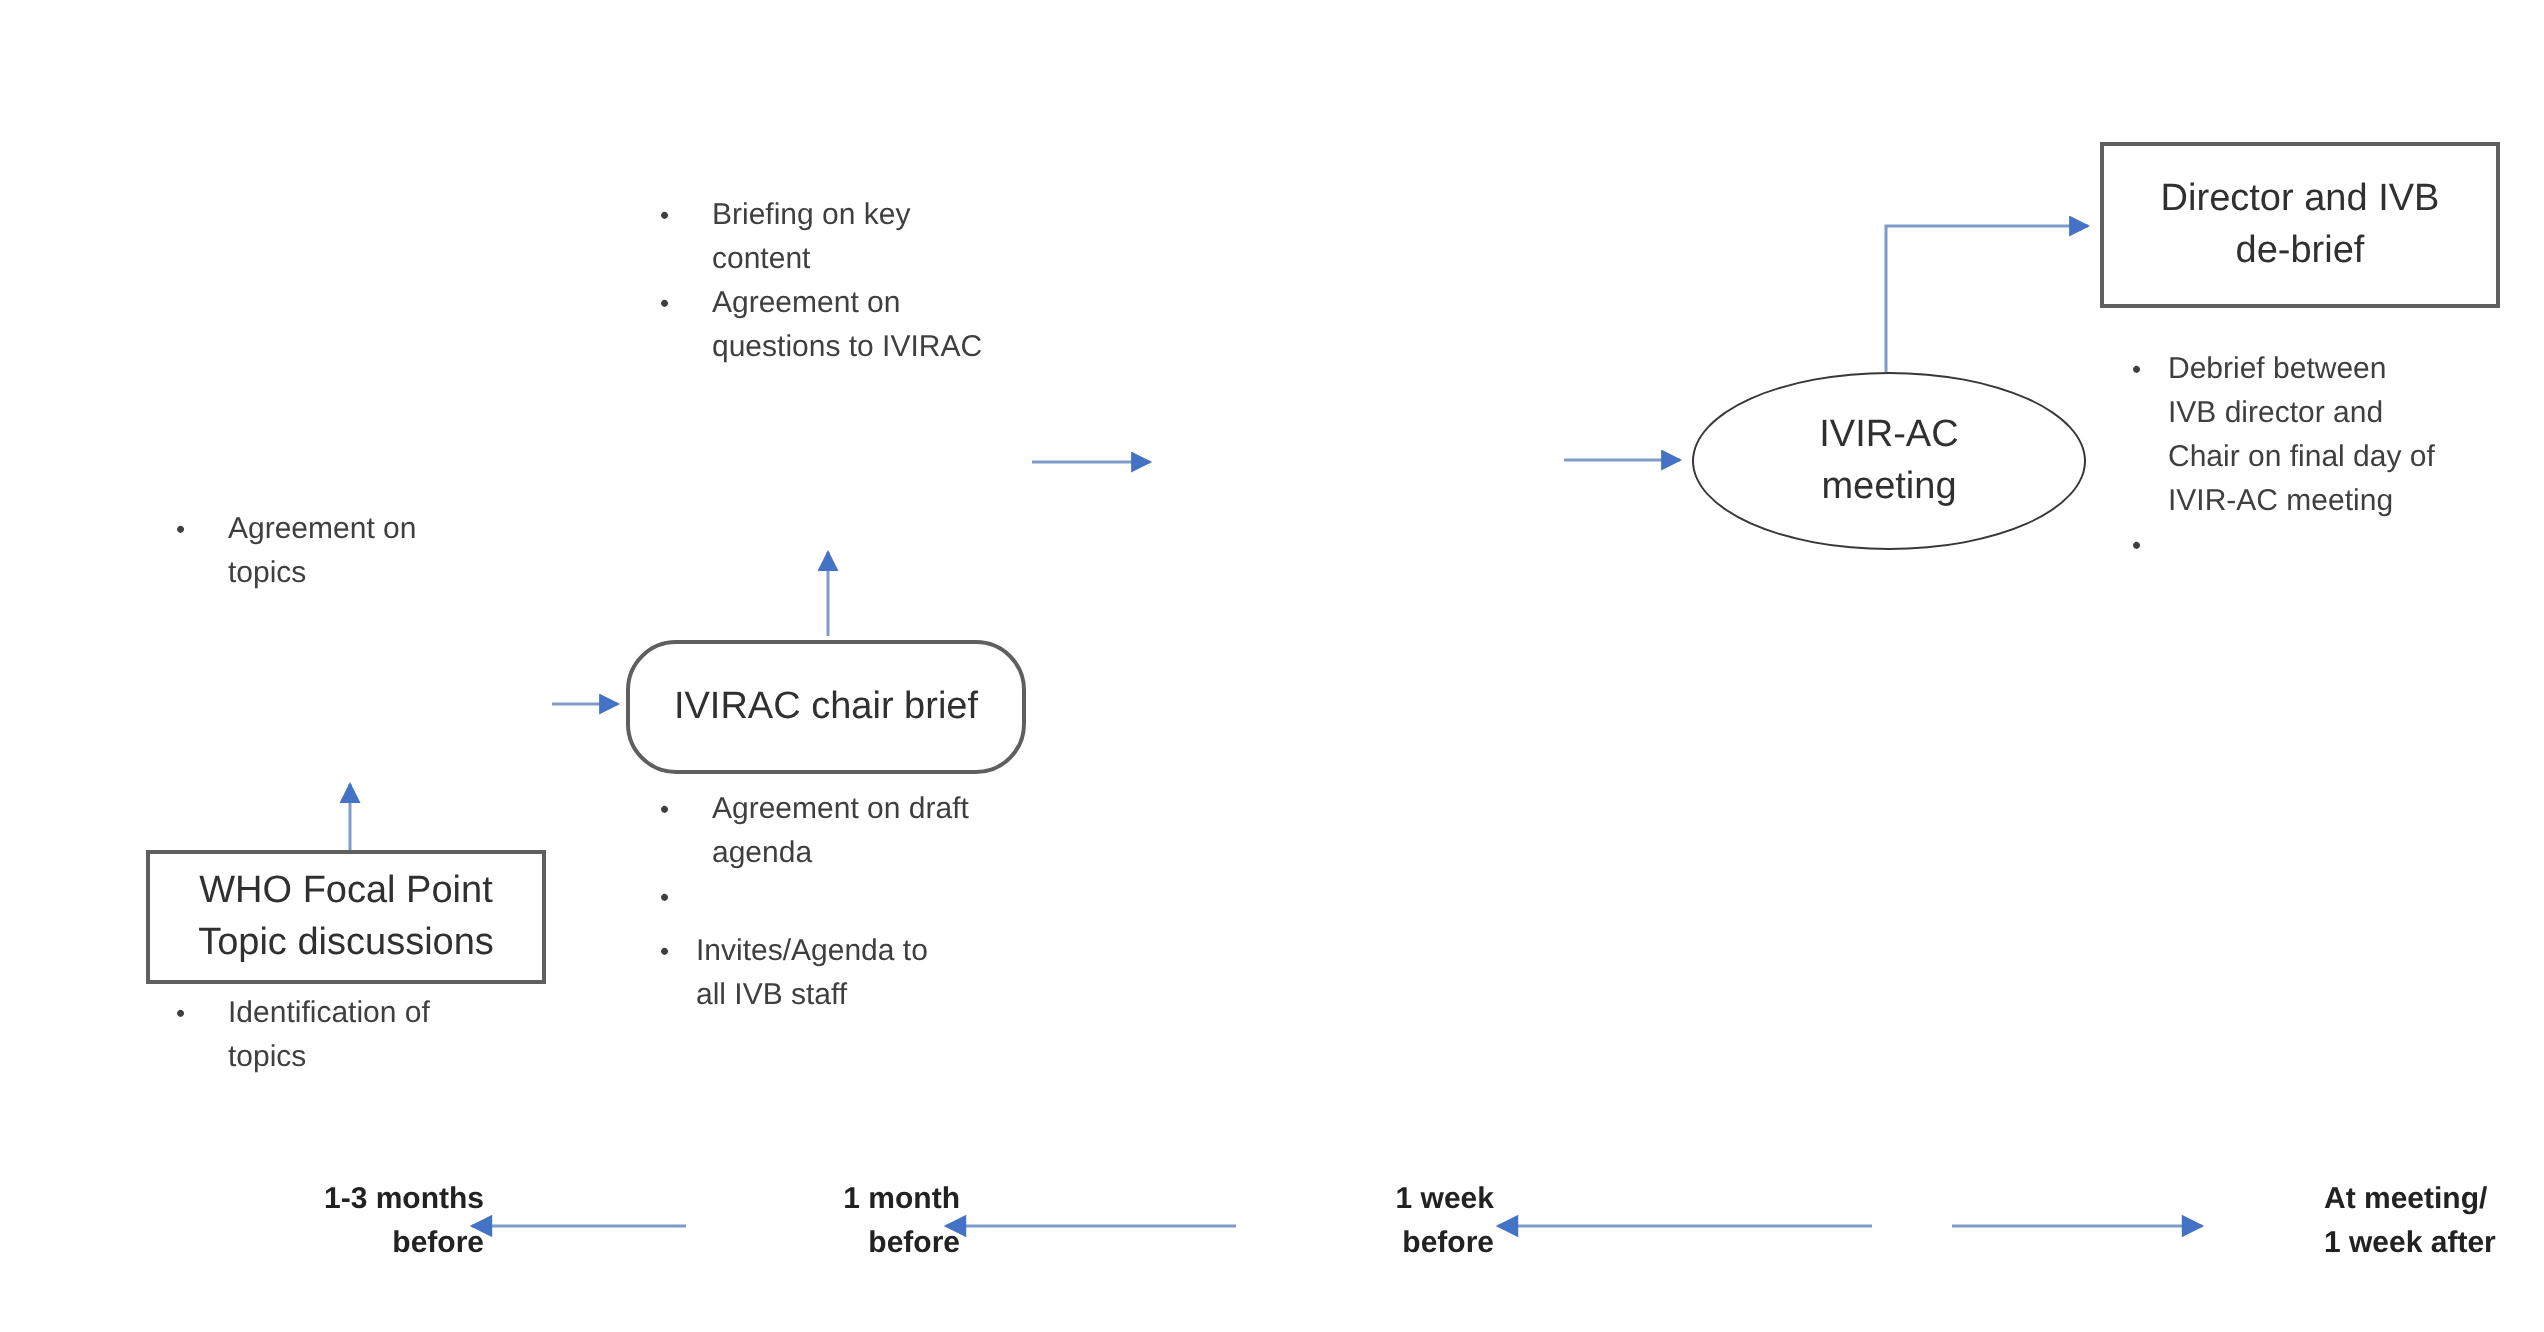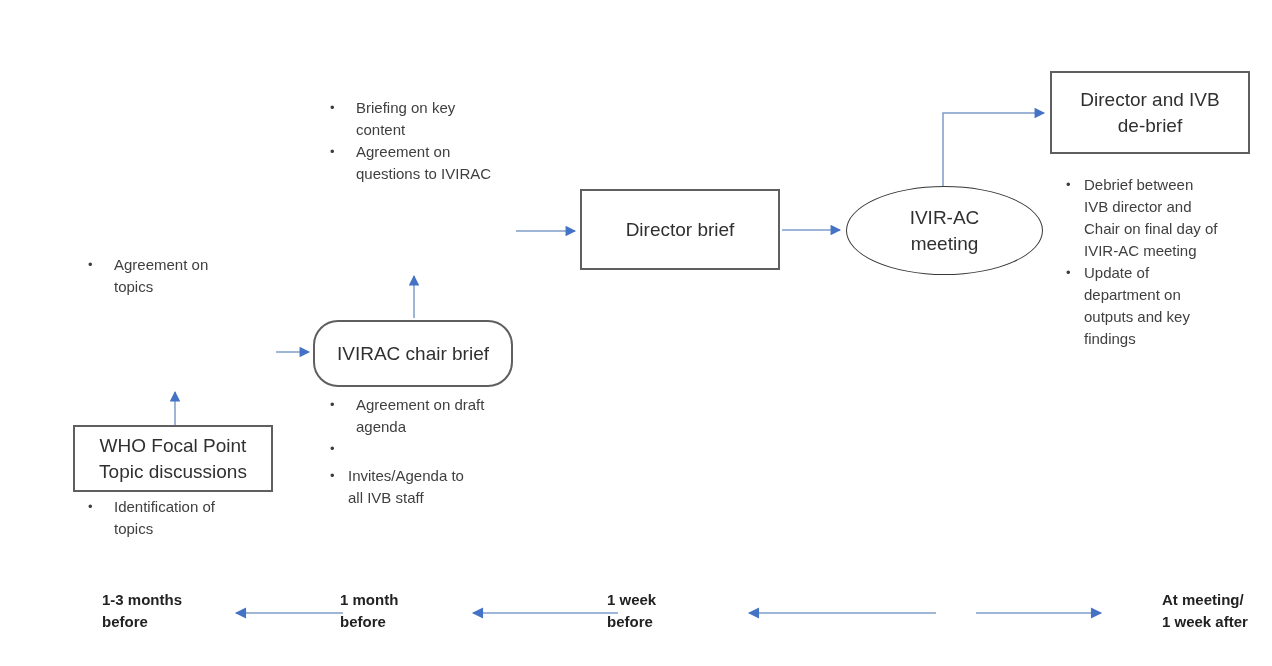--- a/index.html
+++ b/index.html
@@ -52,21 +52,21 @@
   .dot.narrow { flex: 0 0 26px; }
   .btxt { white-space: pre-line; }
   .tl-label {
     position: absolute;
     top: 589px;
     font-size: 15px;
     font-weight: bold;
     line-height: 22px;
     color: #222222;
     white-space: pre-line;
-    text-align: left;
+    text-align: right;
   }
   .tl-label.left-align { text-align: left; }
 </style>
 </head>
 <body>
 
 <div class="canvas">
 
   <svg class="arrow-layer" width="1272" height="666" viewBox="0 0 1272 666" xmlns="http://www.w3.org/2000/svg">
     <defs>
@@ -88,21 +88,20 @@
     <line x1="976" y1="613" x2="1101" y2="613" stroke="#7f9cc9" stroke-width="1.6" marker-end="url(#head)"></line>
   </svg>
 
   <div class="node rect" style="left:73px; top:425px; width:200px; height:67px;">WHO Focal Point
 Topic discussions</div>
 
 
   <div class="node rect" style="left:313px; top:320px; width:200px; height:67px;border-radius:25px;">IVIRAC chair brief</div>
 
 
-  <div class="node rect" style="left:580px; top:189px; width:200px; height:81px;">Director brief</div>
 
   <div class="node oval" style="left:846px; top:186px; width:197px; height:89px;">IVIR-AC
 meeting</div>
 
   <div class="node rect" style="left:1050px; top:71px; width:200px; height:83px;">Director and IVB
 de-brief</div>
 
   <ul class="notes" style="left:80px; top:254px; width:185px;">
     <li>
       <span class="dot">•</span>
@@ -151,24 +150,20 @@
   <ul class="notes" style="left:1058px; top:174px; width:200px;">
     <li>
       <span class="dot narrow">•</span>
       <span class="btxt">Debrief between
 IVB director and
 Chair on final day of
 IVIR-AC meeting</span>
     </li>
     <li>
       <span class="dot narrow">•</span>
-      <span class="btxt">Update of
-department on
-outputs and key
-findings</span>
     </li>
   </ul>
 
   <div class="tl-label" style="left:102px; width:140px;">1-3 months
 before</div>
   <div class="tl-label" style="left:340px; width:140px;">1 month
 before</div>
   <div class="tl-label" style="left:607px; width:140px;">1 week
 before</div>
   <div class="tl-label left-align" style="left:1162px; width:130px;">At meeting/

